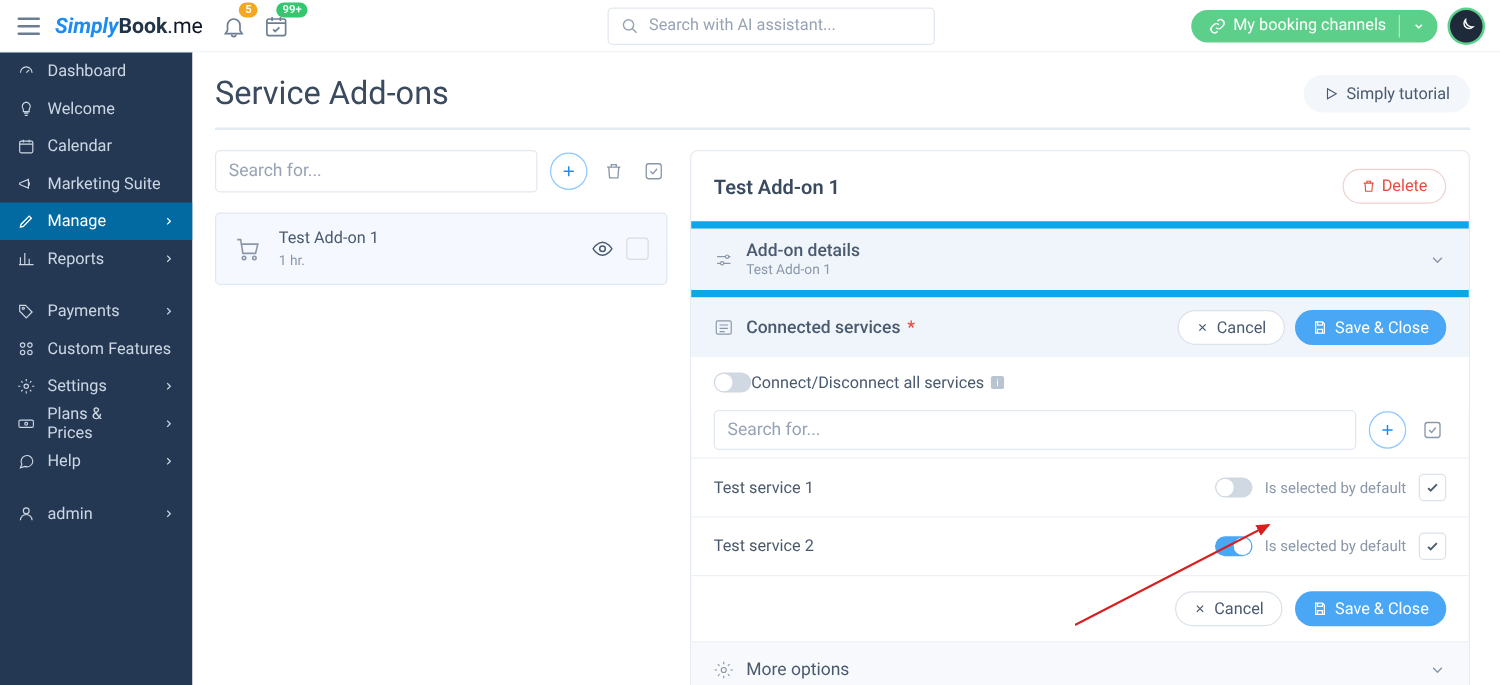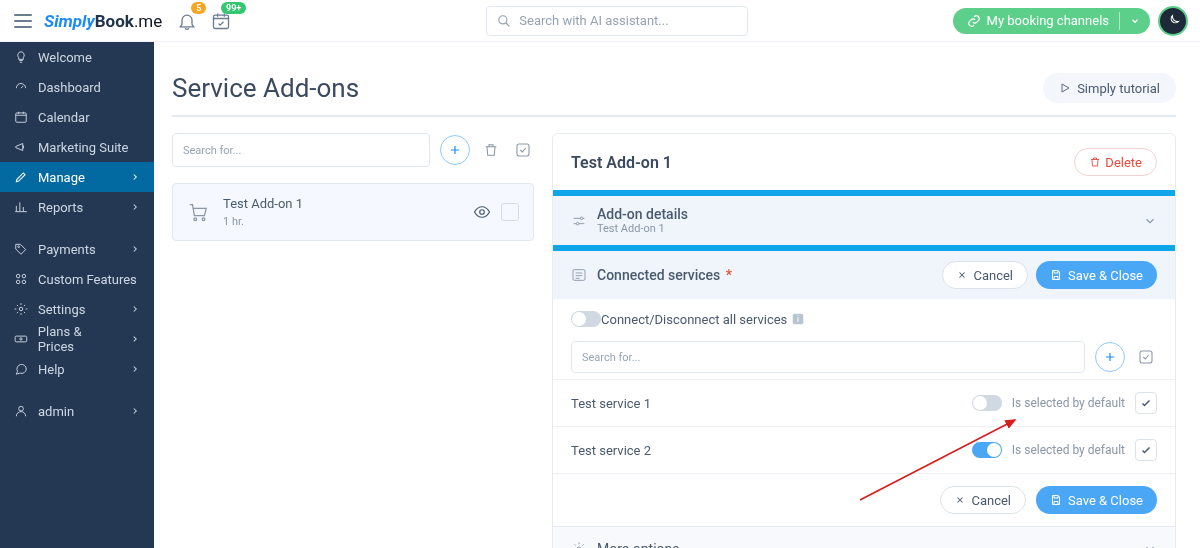--- a/index.html
+++ b/index.html
@@ -26,30 +26,30 @@
   .channels-btn .divider { width:1px; height:18px; background: rgba(255,255,255,0.5); margin: 0 4px;}
   .round-dark { width: 26px; height: 26px; border-radius: 50%; background: #1e2a3a; display: flex; align-items:center; justify-content:center; box-shadow:0 0 0 2px #5cd08a; }
   
   .sidebar { position: absolute; top: 42px; left: 0; bottom: 0; width: 154px; background: #253853; color: #cdd7e3; font-size: 13px; }
   .side-item { display:flex; align-items:center; height:30px; padding: 0 14px; gap:10px; cursor:pointer; position:relative; }
   .side-item.active { background:#0369a1; color:#fff; }
   .side-item .chev { margin-left:auto; }
   .side-sep { height:12px; }
   
   .main { position:absolute; top:42px; left:154px; right:0; bottom:0; padding: 18px 24px 0 18px; background:#fff; overflow:hidden; }
-  .main-header { display:flex; align-items:center; justify-content:space-between;margin-top:13px; }
+  .main-header { display:flex; align-items:center; justify-content:space-between; }
   .page-title { font-size: 26px; font-weight: 400; color: #3a4a5f; }
   .video-btn { display:flex; align-items:center; gap:6px; background:#f3f6fb; border-radius:16px; height:30px; padding:0 16px; font-size:13px; color:#4a5a6e; cursor:pointer; }
   .hr { border:none; border-top:2px solid #e4eaf2; margin-top:12px; }
   .cols { display:flex; gap:18px; margin-top:16px; align-items:flex-start; }
   .left-col { width: 362px; flex-shrink:0; }
   .right-col { flex:1; }
   
   .search-row { display:flex; align-items:center; gap:10px; }
-  .searchbox { flex:1; height:34px; border:1px solid #e2e8f0; border-radius:4px; padding:12px 10px; font-size:11px; color:#333; }
+  .searchbox { flex:1; height:34px; border:1px solid #e2e8f0; border-radius:4px; padding:12px 10px; font-size:14px; color:#333; }
   .searchbox::placeholder { color:#97a3b4; }
   .circ-btn { width:30px; height:30px; border-radius:50%; border:1px solid #8fc9ff; display:flex; align-items:center; justify-content:center; color:#1b8cf5; cursor:pointer; }
   .iconbtn { width:22px; height:22px; display:flex; align-items:center; justify-content:center; color:#8a97a8; cursor:pointer; }
   .addon-card { margin-top:16px; border:1px solid #e2e8f0; border-radius:4px; background:#f5f9ff; padding:12px 14px; display:flex; align-items:center; gap:14px; }
   .addon-card .ico { color:#8a97a8; }
   .addon-card .info .t { font-size:13px; color:#4a5a6e; }
   .addon-card .info .s { font-size:11px; color:#8a97a8; margin-top:4px; }
   .addon-card .right { margin-left:auto; display:flex; align-items:center; gap:10px; }
   .chip { width:18px; height:18px; border:1px solid #d5dde7; border-radius:3px; }
   
@@ -138,30 +138,30 @@
       <svg class="i" width="14" height="14" viewBox="0 0 24 24" fill="none" stroke="#fff" stroke-width="2">
           <path d="M21 13A9 9 0 0111 3a7 7 0 1010 10z"></path>
         </svg>
     </div>
   </div>
 </div>
 
 <div class="sidebar">
   <div class="side-item">
     <svg class="i" width="14" height="14" viewBox="0 0 24 24" fill="none" stroke="currentColor" stroke-width="1.6">
-        <path d="M9 18h6M10 21h4M12 3a6 6 0 00-4 10v3h8v-3a6 6 0 00-4-10z"></path>
-      </svg>
-    <span>Welcome</span>
-  </div>
-  <div class="side-item">
-    <svg class="i" width="14" height="14" viewBox="0 0 24 24" fill="none" stroke="currentColor" stroke-width="1.6">
         <path d="M4 14a8 8 0 1116 0"></path>
         <path d="M12 14l4-4"></path>
       </svg>
     <span>Dashboard</span>
+  </div>
+  <div class="side-item">
+    <svg class="i" width="14" height="14" viewBox="0 0 24 24" fill="none" stroke="currentColor" stroke-width="1.6">
+        <path d="M9 18h6M10 21h4M12 3a6 6 0 00-4 10v3h8v-3a6 6 0 00-4-10z"></path>
+      </svg>
+    <span>Welcome</span>
   </div>
   <div class="side-item">
     <svg class="i" width="14" height="14" viewBox="0 0 24 24" fill="none" stroke="currentColor" stroke-width="1.6">
         <rect x="3" y="5" width="18" height="16" rx="2"></rect>
         <path d="M3 9h18M8 3v4M16 3v4"></path>
       </svg>
     <span>Calendar</span>
   </div>
   <div class="side-item">
     <svg class="i" width="14" height="14" viewBox="0 0 24 24" fill="none" stroke="currentColor" stroke-width="1.6">

